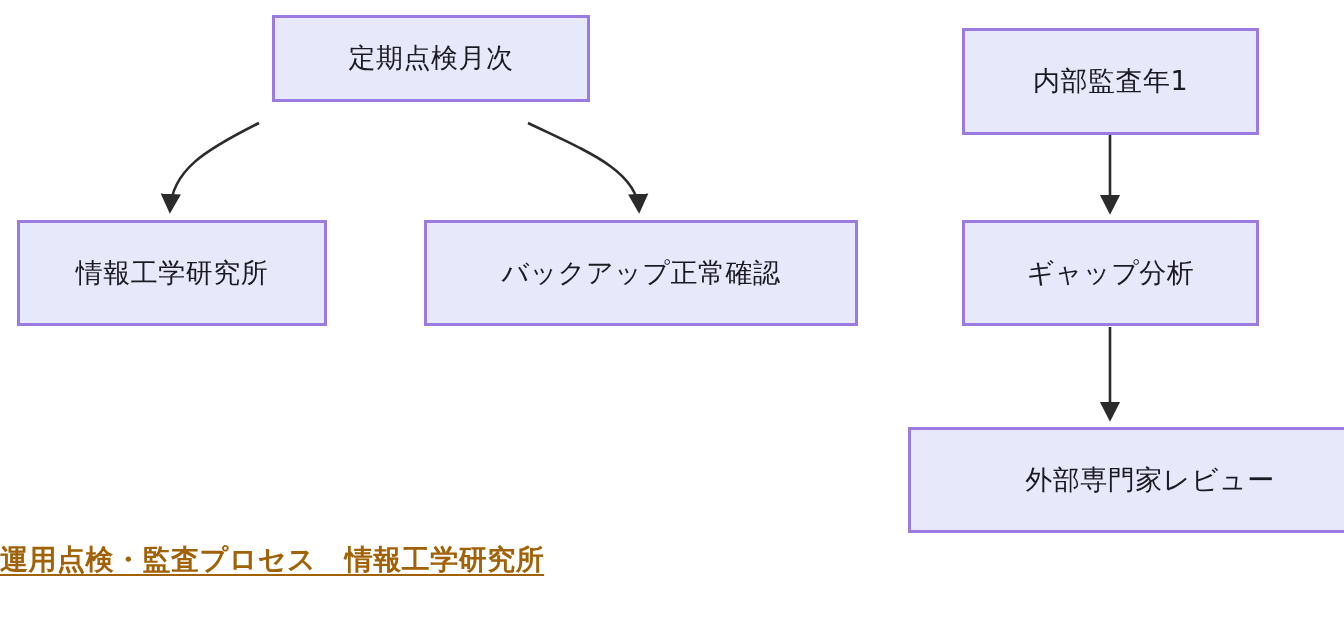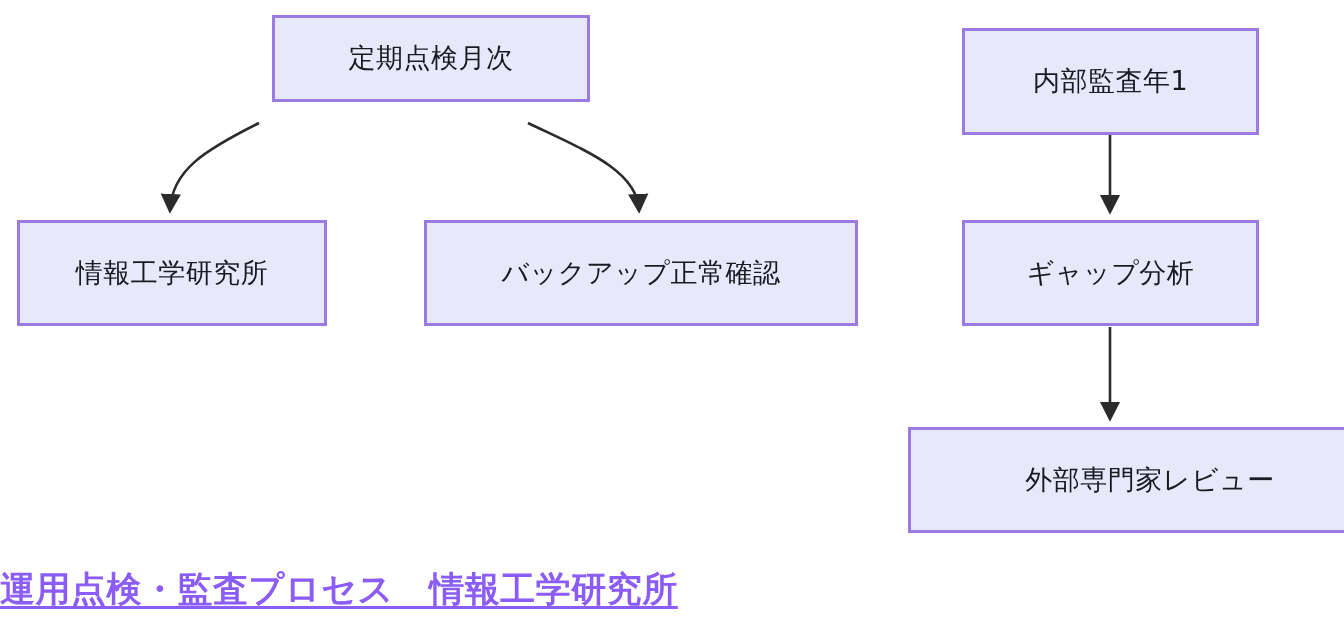--- a/index.html
+++ b/index.html
@@ -50,24 +50,24 @@
   #node-periodic-inspection { left: 232px; top: 15px;  width: 318px; height: 87px; margin-left: 40px; }
   #node-log-check         { left: 17px;  top: 220px; width: 310px; height: 106px; }
   #node-backup-check      { left: 424px; top: 220px; width: 434px; height: 106px; }
   #node-internal-audit    { left: 962px; top: 28px;  width: 297px; height: 107px; }
   #node-gap-analysis      { left: 962px; top: 220px; width: 297px; height: 106px; }
   #node-external-review   { left: 908px; top: 427px; width: 484px; height: 106px; }
 
   #diagram-caption {
     position: absolute;
     left: 0px;
-    top: 566px;
-    font-size: 35px;
+    top: 541px;
+    font-size: 28px;
     font-weight: bold;
-    color: #8b5cf6;
+    color: #a16207;
     letter-spacing: 0.5px;
     text-decoration: underline;
     text-underline-offset: 5px;
     white-space: pre;
     font-family: "DejaVu Sans", "Liberation Sans", sans-serif;
   }
 </style>
 </head>
 <body>
 

